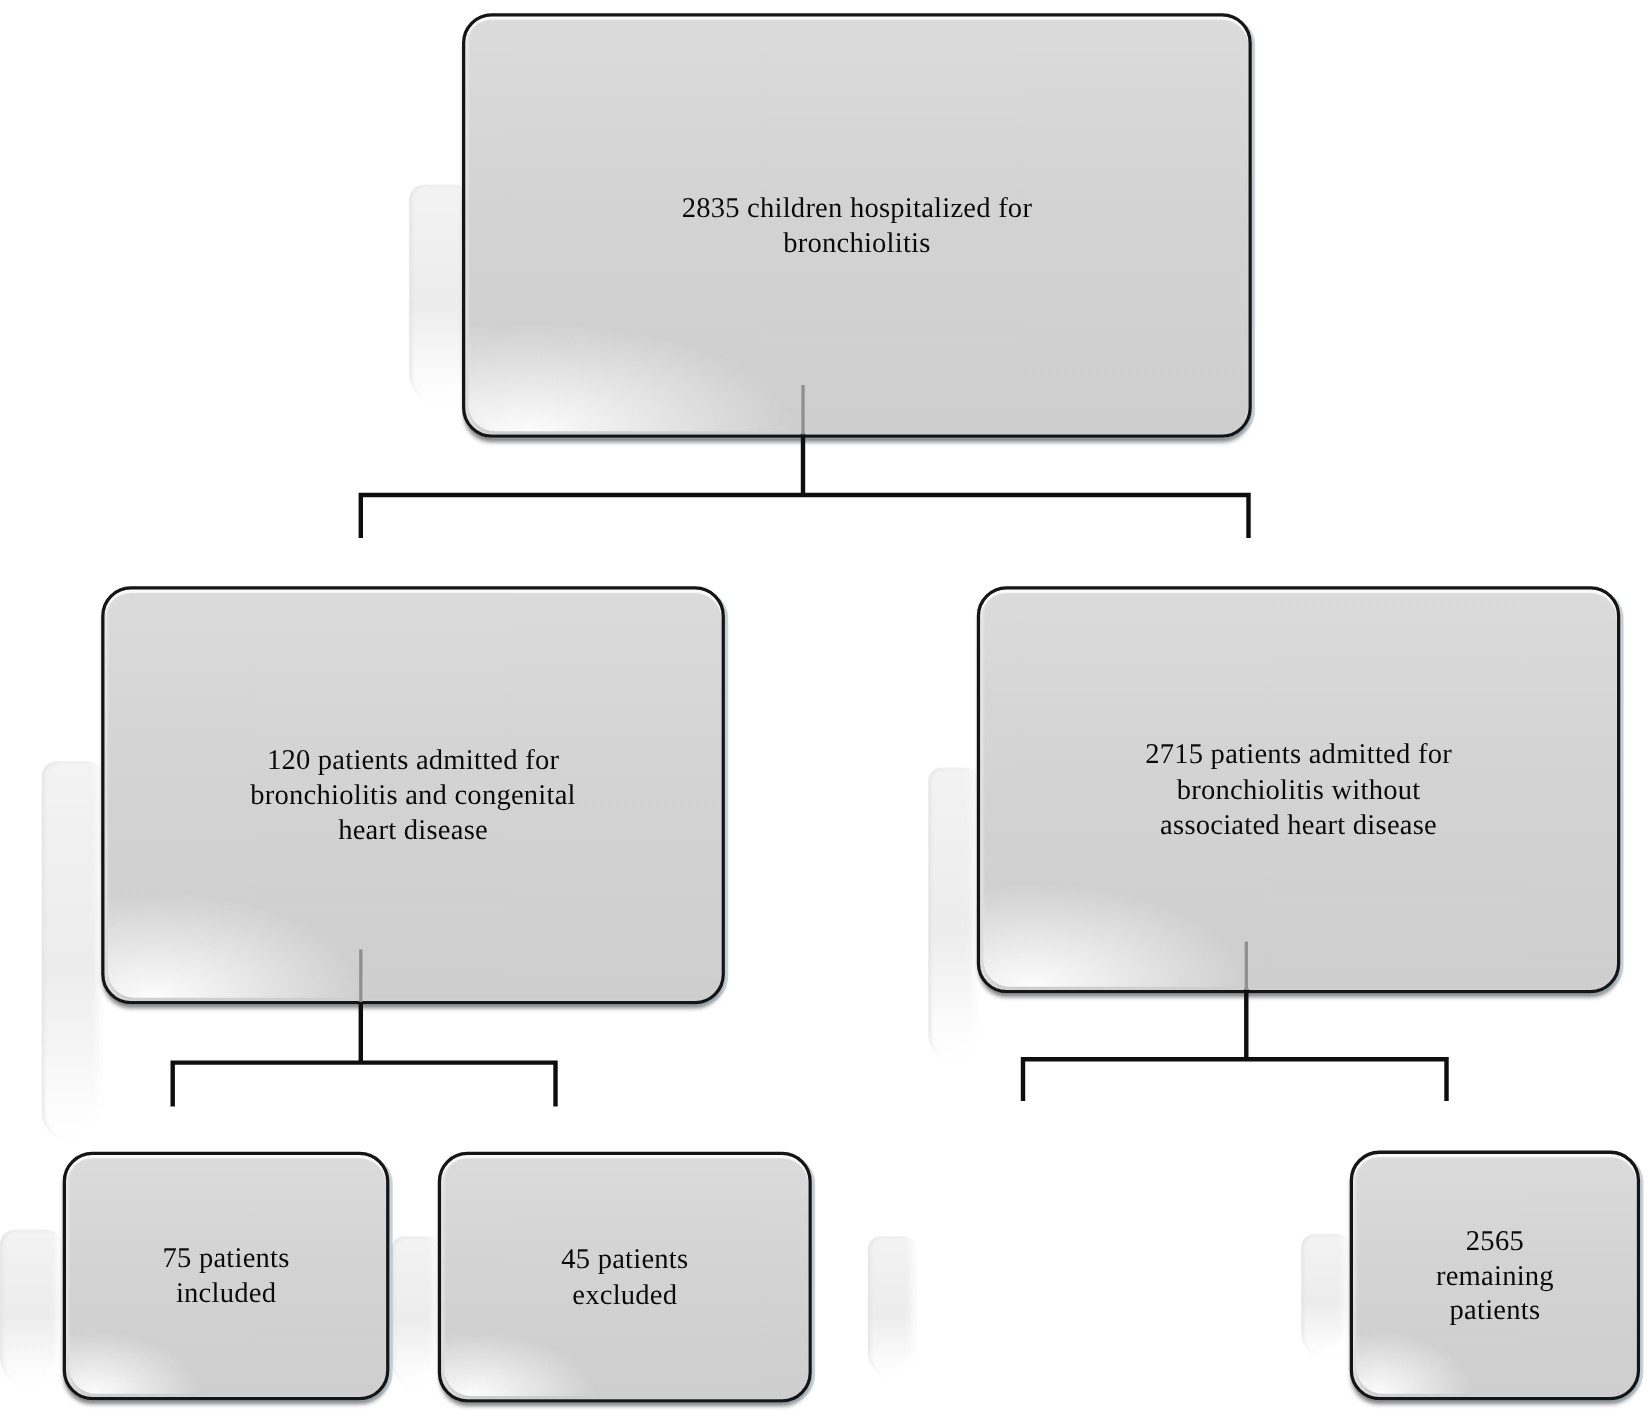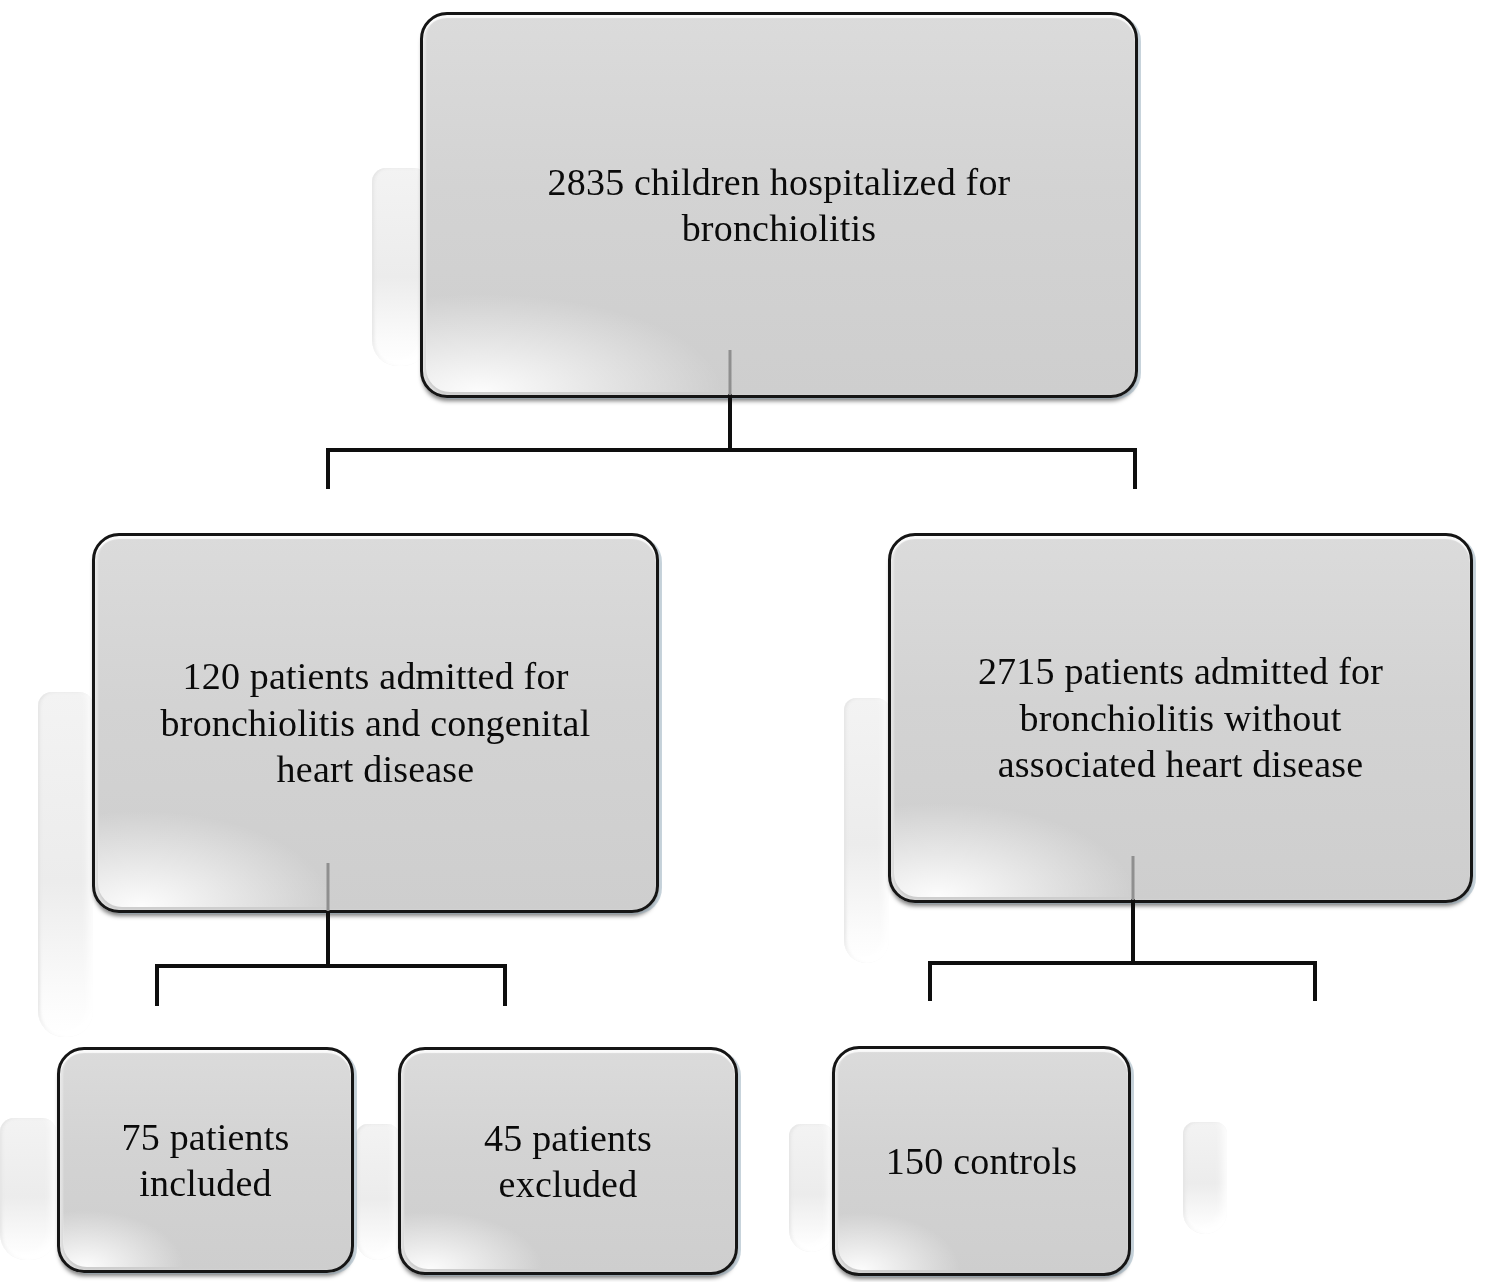--- a/index.html
+++ b/index.html
@@ -46,21 +46,21 @@
   .node::after{ 
     content:"";
     position:absolute;left:3px;bottom:3px;
     width:42%;height:26%;
     border-bottom-left-radius:24px;
     background:radial-gradient(ellipse at 18% 100%,rgba(255,255,255,0.95) 0%,rgba(255,255,255,0) 70%);
     pointer-events:none;
   }
   .label{
     white-space:pre-line;
-    font-size:38px;
+    font-size:26px;
     line-height:1.22;
     color:#0a0a0a;
     letter-spacing:0.2px;
   }
   .n-root      {left:420px; top:12px;   width:718px; height:386px;}
   .n-chd       {left:92px;  top:533px;  width:567px; height:380px;padding-left:26px;}
   .n-nochd     {left:888px; top:533px;  width:585px; height:370px;}
   .n-included  {left:57px;  top:1047px; width:297px; height:226px;}
   .n-excluded  {left:398px; top:1047px; width:340px; height:228px;}
   .n-controls  {left:832px; top:1046px; width:299px; height:230px;}
@@ -100,22 +100,24 @@
 associated heart disease</span>
   </div>
   <div class="node n-included">
     <span class="label">75 patients
 included</span>
   </div>
   <div class="node n-excluded">
     <span class="label">45 patients
 excluded</span>
   </div>
-  <div class="node n-controls">
-    <span class="label">150 controls</span>
+  <div class="node n-remaining">
+    <span class="label">2565
+remaining
+patients</span>
   </div>
 
   <svg class="wires" width="1500" height="1282" viewBox="0 0 1500 1282">
     <g stroke="#0e0e0e" stroke-width="4" fill="none">
       <path d="M730,394 L730,450 M326,450 L1137,450 M328,448 L328,489 M1135,448 L1135,489"></path>
       <path d="M328,910 L328,966 M155,966 L507,966 M157,964 L157,1006 M505,964 L505,1006"></path>
       <path d="M1133,899 L1133,963 M928,963 L1317,963 M930,961 L930,1001 M1315,961 L1315,1001"></path>
     </g>
     <g stroke="#8f8f8f" stroke-width="3">
       <line x1="730" y1="350" x2="730" y2="395"></line>

